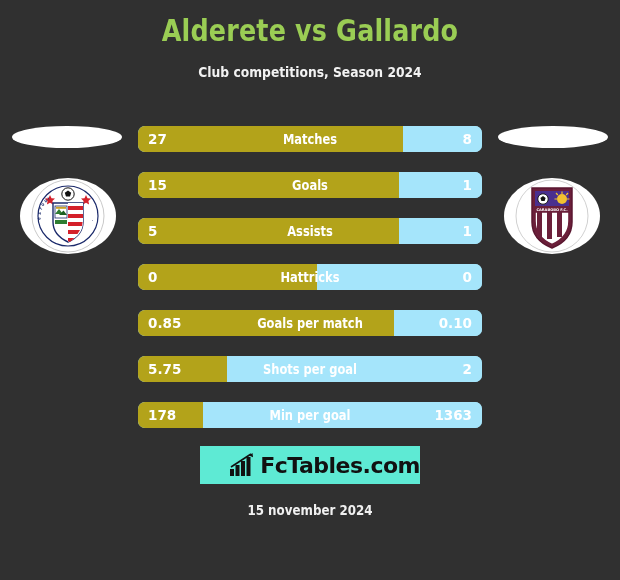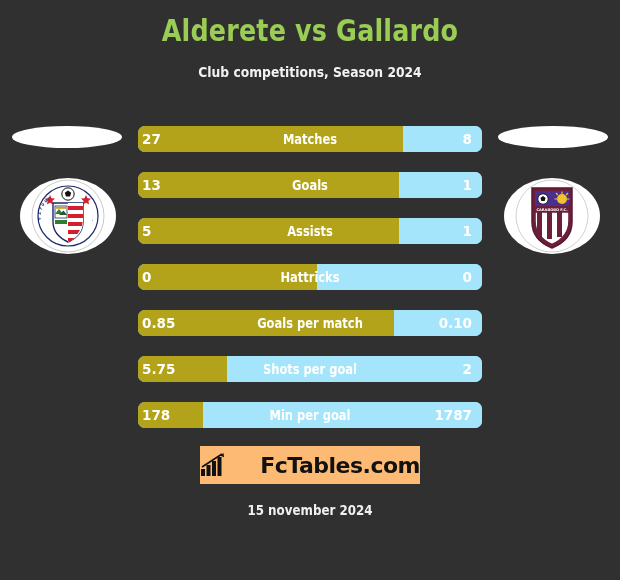--- a/index.html
+++ b/index.html
@@ -119,34 +119,34 @@
     top: 0;
     height: 26px;
     line-height: 26px;
     color: #ffffff;
     font-size: 13.5px;
     font-weight: bold;
     font-family: "DejaVu Sans", sans-serif;
     white-space: nowrap;
     pointer-events: none;
   }
-  .bar-val.home { left: 4px;  text-align: left; }
+  .bar-val.home { left: 10px;  text-align: left; }
   .bar-val.away { right: 10px; text-align: right; }
 
   
   .brand {
     position: absolute;
     left: 200px;
     top: 446px;
     width: 220px;
     height: 38px;
-    background: #fdba74;
+    background: #5eead4;
     display: flex;
     align-items: center;
-    justify-content: space-between;
+    justify-content: flex-end;
     gap: 5px;
   }
   .brand-text {
     color: #111111;
     font-size: 22px;
     font-weight: bold;
     font-family: "DejaVu Sans", sans-serif;
     letter-spacing: -0.5px;
   }
   .brand-icon { display: block; }
@@ -256,21 +256,21 @@
       <div class="bar-away"></div>
       <div class="bar-label">Matches</div>
       <div class="bar-val home">27</div>
       <div class="bar-val away">8</div>
     </div>
 
     <div class="bar-row">
       <div class="bar-home" style="width:76%"></div>
       <div class="bar-away"></div>
       <div class="bar-label">Goals</div>
-      <div class="bar-val home">13</div>
+      <div class="bar-val home">15</div>
       <div class="bar-val away">1</div>
     </div>
 
     <div class="bar-row">
       <div class="bar-home" style="width:76%"></div>
       <div class="bar-away"></div>
       <div class="bar-label">Assists</div>
       <div class="bar-val home">5</div>
       <div class="bar-val away">1</div>
     </div>
@@ -297,21 +297,21 @@
       <div class="bar-label">Shots per goal</div>
       <div class="bar-val home">5.75</div>
       <div class="bar-val away">2</div>
     </div>
 
     <div class="bar-row">
       <div class="bar-home" style="width:19%"></div>
       <div class="bar-away"></div>
       <div class="bar-label">Min per goal</div>
       <div class="bar-val home">178</div>
-      <div class="bar-val away">1787</div>
+      <div class="bar-val away">1363</div>
     </div>
 
   </div>
 
   <div class="brand">
     <svg class="brand-icon" width="26" height="24" viewBox="0 0 26 24" xmlns="http://www.w3.org/2000/svg">
       <rect x="1" y="16" width="4" height="7" fill="#111111"></rect>
       <rect x="6.5" y="12" width="4" height="11" fill="#111111"></rect>
       <rect x="12" y="8" width="4" height="15" fill="#111111"></rect>
       <rect x="17.5" y="4" width="4" height="19" fill="#111111"></rect>

